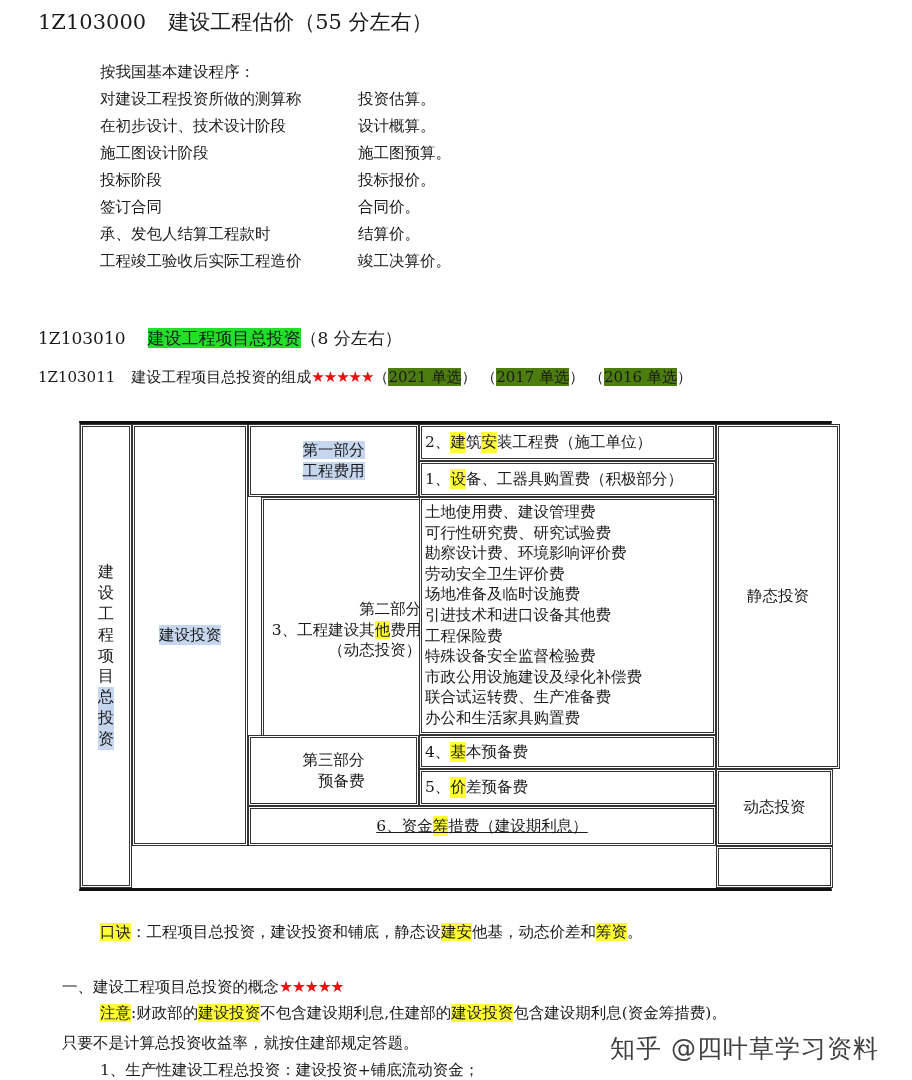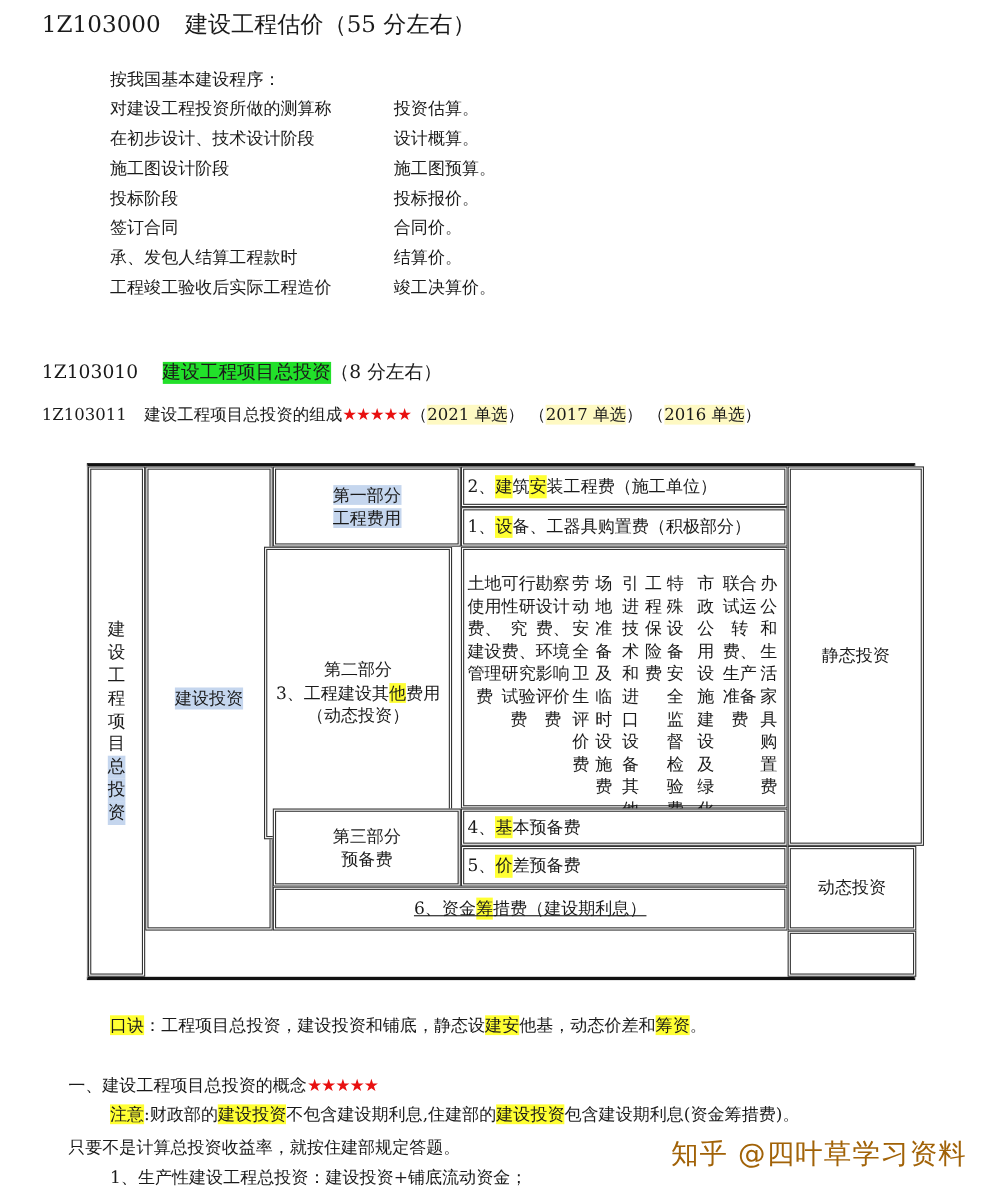--- a/index.html
+++ b/index.html
@@ -11,40 +11,40 @@
     .h1 { font-size: 21px; left: 38px; top: 8px; }
     .h1 .code { margin-right: 22px; }
     .intro { left: 100px; font-size: 15.5px; }
     .intro .l { position: absolute; left: 0; }
     .intro .r { position: absolute; left: 258px; font-family: Liberation Mono, monospace; }
     .h2 { font-size: 17px; left: 38px; top: 327px; }
     .h2 .code { margin-right: 22px; }
     .h3 { font-size: 15px; left: 38px; top: 368px; }
     .h3 .code { margin-right: 16px; }
     .hl-green { background: #22e02a; }
-    .hl-orange { background: #fef9c3; }
+    .hl-orange { background: #4d7c0f; }
     .hl-yellow { background: #ffff33; }
     .hl-blue { background: #c5d6ee; }
     .star { color: #e81010; letter-spacing: -1px; }
 
     
     .tbl { position: absolute; left: 79px; top: 421px; width: 753px; height: 470px;
       border-top: 3px solid #111; border-bottom: 3px solid #111; border-left: 1px solid #888; border-right: 1px solid #888; box-sizing: border-box; }
     .cell { position: absolute; box-sizing: border-box; border: 3px double #333; background: #fff;
-      display: flex; align-items: center; justify-content: center; text-align: center; font-size: 15.5px; line-height: 1.35; }
+      display: flex; align-items: center; justify-content: center; text-align: right; font-size: 15.5px; line-height: 1.35; }
     .cell.left { justify-content: flex-start; text-align: left; padding-left: 3px; }
     .vtext { display: flex; flex-direction: column; align-items: center; line-height: 1.3; font-size: 16px; }
-    .list { display: flex; flex-direction: row; align-items: flex-start; padding: 20px 3px; line-height: 1.33; font-size: 15.5px; justify-content: flex-start; }
+    .list { display: flex; flex-direction: column; align-items: flex-start; padding: 2px 3px; line-height: 1.33; font-size: 15.5px; justify-content: flex-start; }
 
     .mnemonic { left: 100px; top: 922px; font-size: 15.5px; }
     .sec1 { left: 62px; top: 977px; font-size: 15.5px; }
     .note { left: 100px; top: 1003px; font-size: 15.5px; }
     .note2 { left: 62px; top: 1033px; font-size: 15.5px; }
     .item1 { left: 100px; top: 1060px; font-size: 15.5px; }
-    .watermark { left: 610px; top: 1032px; font-family: "DejaVu Sans", sans-serif; font-size: 25px; color: #a16207; letter-spacing: 1px; }
+    .watermark { left: 610px; top: 1032px; font-family: "DejaVu Sans", sans-serif; font-size: 25px; color: #404040; letter-spacing: 1px; }
   </style>
 </head>
 <body>
 
 <div class="abs h1">
   <span class="code">1Z103000</span><span>建设工程估价（55 分左右）</span>
 </div>
 
 <div class="abs intro" style="top:62px;">按我国基本建设程序：</div>
 <div class="abs intro" style="top:89px;">
@@ -113,21 +113,21 @@
       <span>筑</span>
       <span class="hl-yellow">安</span>
       <span>装工程费（施工单位）</span>
   </div>
   <div class="cell left" style="left:339px;top:37px;width:297px;height:36px;">
     <span>1、</span>
       <span class="hl-yellow">设</span>
       <span>备、工器具购置费（积极部分）</span>
   </div>
 
-  <div class="cell" style="left:160px;top:73px;width:171px;height:266px;">
+  <div class="cell" style="left:181px;top:73px;width:171px;height:266px;">
     <div><span>第二部分</span><br><span>3、工程建设其</span><span class="hl-yellow">他</span><span>费用</span><br><span>（动态投资）</span></div>
   </div>
   <div class="cell list" style="left:339px;top:73px;width:297px;height:238px;">
     <span>土地使用费、建设管理费</span>
     <span>可行性研究费、研究试验费</span>
     <span>勘察设计费、环境影响评价费</span>
     <span>劳动安全卫生评价费</span>
     <span>场地准备及临时设施费</span>
     <span>引进技术和进口设备其他费</span>
     <span>工程保险费</span>

